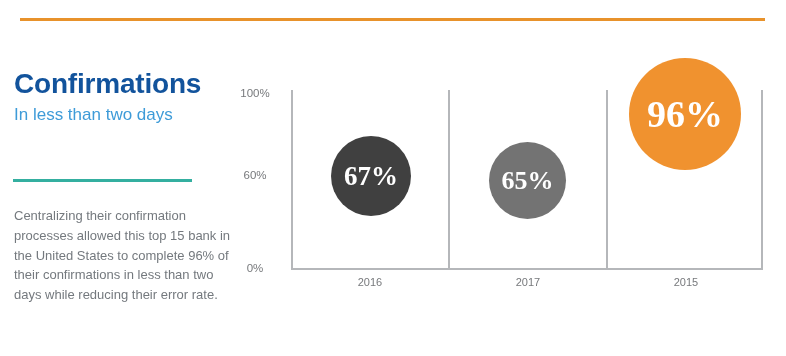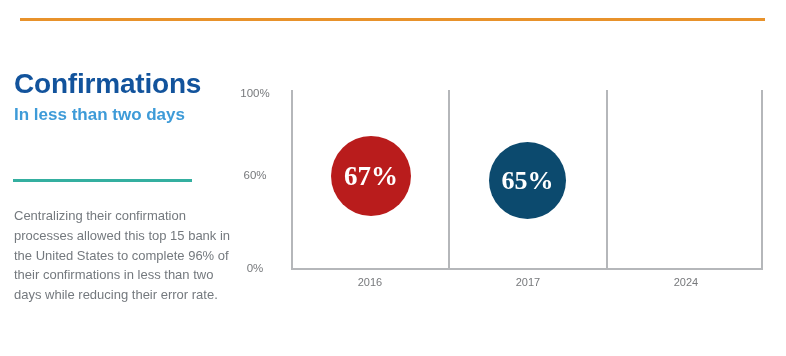--- a/index.html
+++ b/index.html
@@ -40,21 +40,21 @@
   .headline {
     font-size: 28px;
     font-weight: bold;
     line-height: 1.12;
     color: #12539C;
     letter-spacing: -0.2px;
     margin: 0;
   }
   .subhead {
     font-size: 17px;
-    font-weight: bold;
+    font-weight: normal;
     color: #3E9BD8;
     margin: 6px 0 0 0;
     line-height: 1.2;
   }
   .divider {
     position: absolute;
     left: 13px;
     top: 179px;
     width: 179px;
     height: 3px;
@@ -145,27 +145,27 @@
     display: flex;
     align-items: center;
     justify-content: center;
     color: #ffffff;
     font-family: "Liberation Serif", serif;
     font-weight: bold;
   }
   .bubble-2016 {
     left: 83px; top: 56px;
     width: 80px; height: 80px;
-    background: #b91c1c;
+    background: #404040;
     font-size: 27px;
   }
   .bubble-2017 {
     left: 241px; top: 62px;
     width: 77px; height: 77px;
-    background: #0c4a6e;
+    background: #737373;
     font-size: 26px;
   }
   .bubble-2018 {
     left: 381px; top: -22px;
     width: 112px; height: 112px;
     background: #F0922F;
     font-size: 38px;
   }
 </style>
 </head>
@@ -193,22 +193,23 @@
     <div class="axis-right"></div>
     <div class="sep sep-1"></div>
     <div class="sep sep-2"></div>
 
     <div class="ytick ytick-100">100%</div>
     <div class="ytick ytick-60">60%</div>
     <div class="ytick ytick-0">0%</div>
 
     <div class="bubble bubble-2016">67%</div>
     <div class="bubble bubble-2017">65%</div>
+    <div class="bubble bubble-2018">96%</div>
 
     <div class="xtick xtick-1">2016</div>
     <div class="xtick xtick-2">2017</div>
-    <div class="xtick xtick-3">2024</div>
+    <div class="xtick xtick-3">2015</div>
 
   </div>
 
   <div class="rule rule-bottom"></div>
 
 </div>
 
 </body></html>

